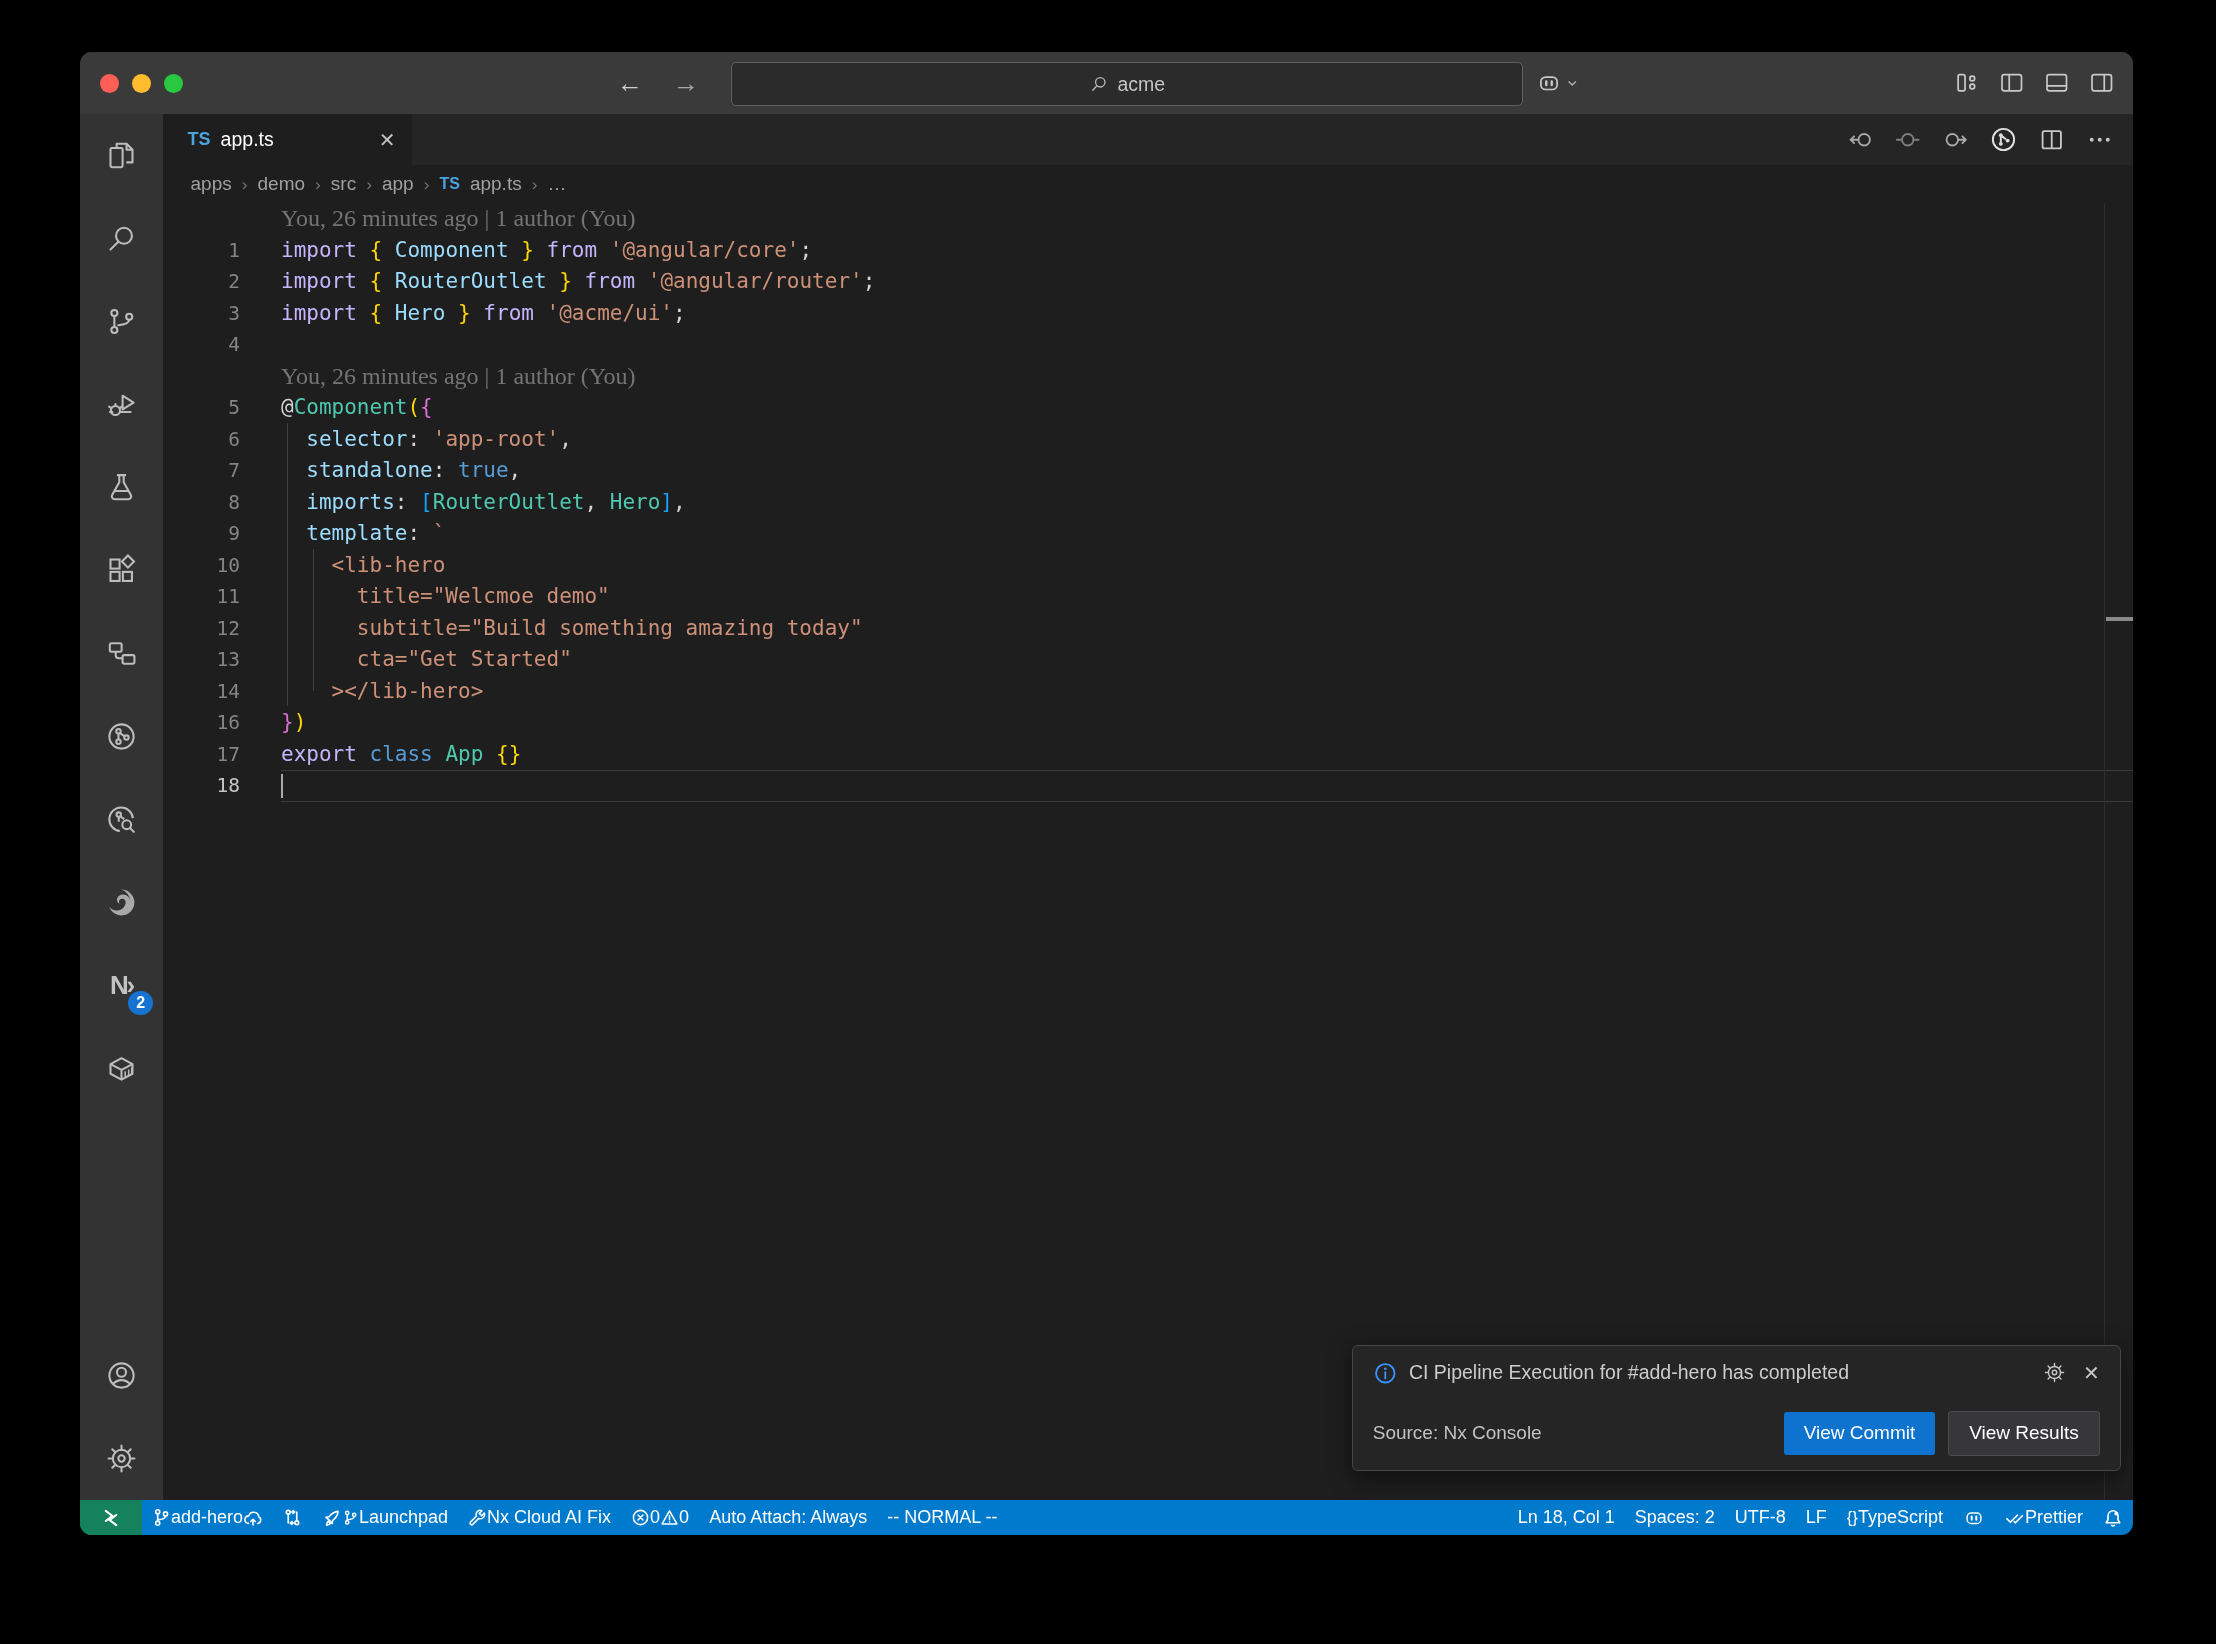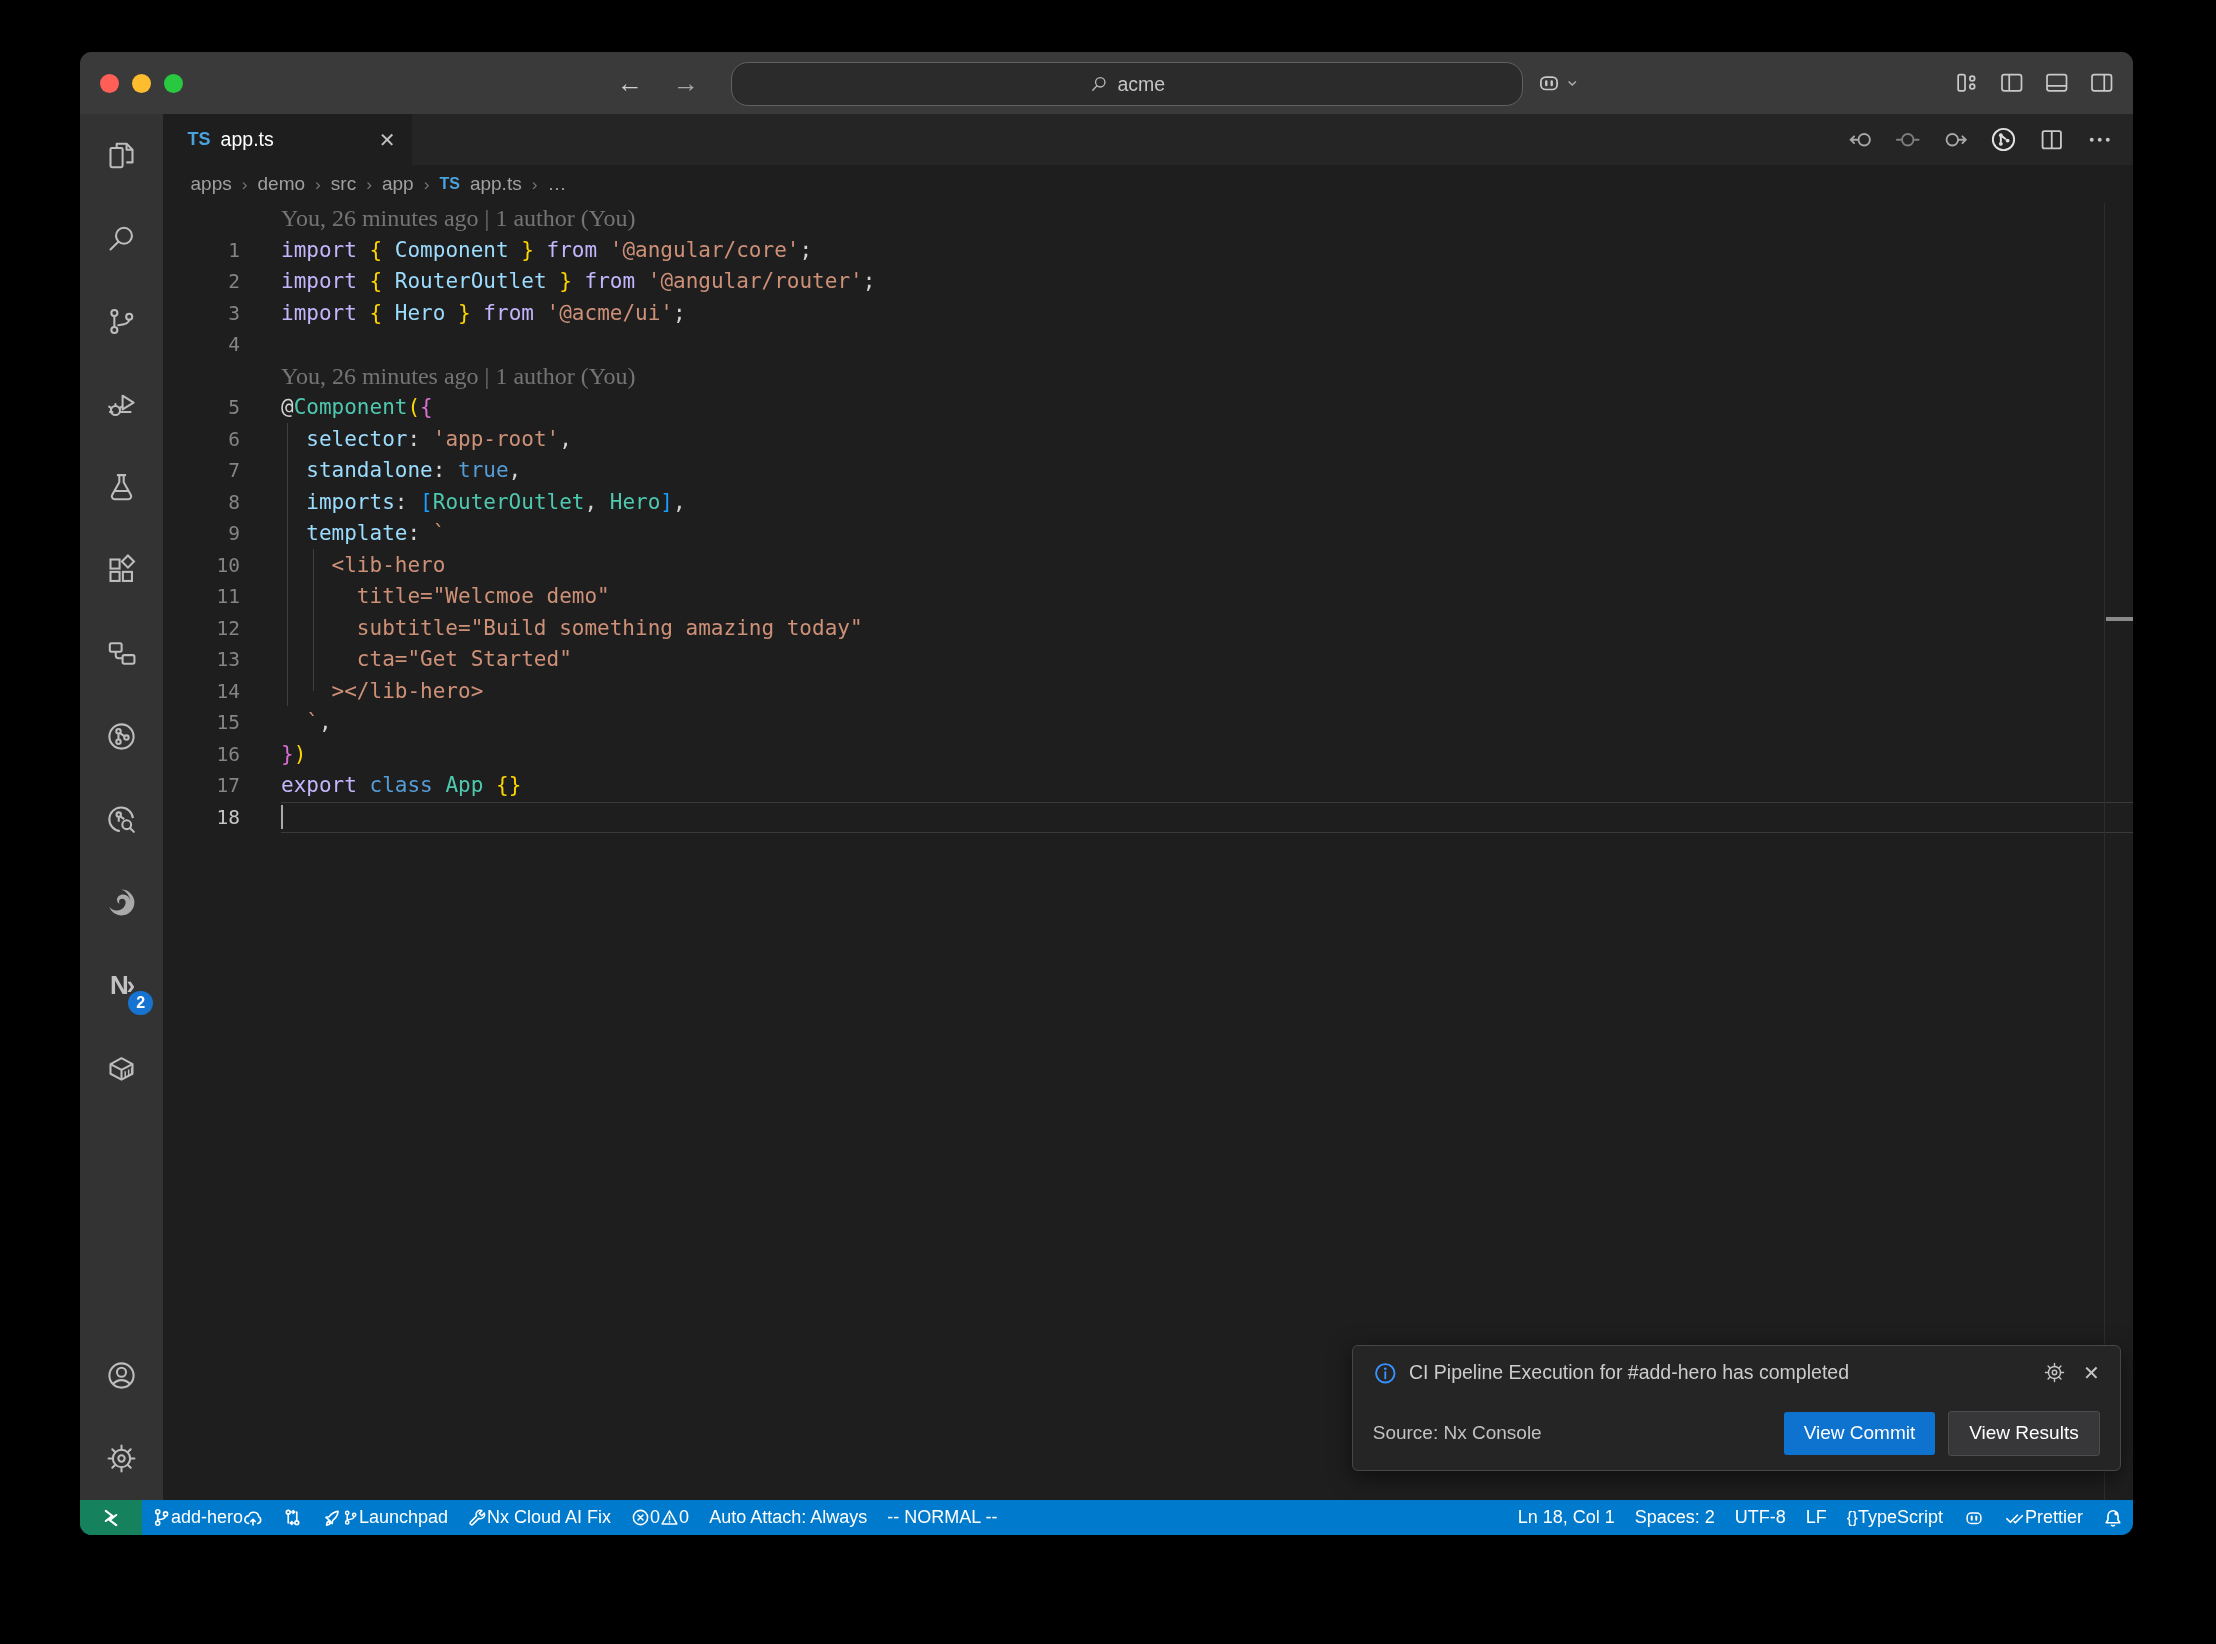--- a/index.html
+++ b/index.html
@@ -7,21 +7,21 @@
   .window{position:absolute;left:80px;top:52px;width:2053px;height:1483px;background:#1e1e1e;
     border-radius:11.6px;overflow:hidden;display:flex;flex-direction:column;}
   
   .titlebar{height:62px;background:#3a3a3a;position:relative;flex:none;}
   .traffic{position:absolute;left:20px;top:22px;display:flex;gap:13px;}
   .tl{width:19px;height:19px;border-radius:50%;}
   .nav{position:absolute;left:537px;top:0;height:62px;display:flex;align-items:center;gap:30px;
     font-size:26px;color:#cfcfcf;}
   .nav .fwd{color:#a7a7a7;}
   .cmdcenter{position:absolute;left:651px;top:10px;width:790px;height:42px;background:#2b2b2b;
-    border:0.7px solid #616161;border-radius:17px;display:flex;align-items:center;justify-content:center;
+    border:0.7px solid #616161;border-radius:5px;display:flex;align-items:center;justify-content:center;
     gap:8.7px;color:#c4c4c4;font-size:19.5px;}
   .copilot-tb{position:absolute;left:1456px;top:0;height:62px;display:flex;align-items:center;gap:2.9px;color:#c9c9c9;}
   .layoutctl{position:absolute;right:17.4px;top:0;height:62px;display:flex;align-items:center;gap:17.4px;}
   .layoutctl svg{display:block;}
   
   .main{flex:1;display:flex;min-height:0;}
   .activitybar{width:83px;background:#333333;flex:none;display:flex;flex-direction:column;}
   .ab-item{height:83px;display:flex;align-items:center;justify-content:center;position:relative;flex:none;}
   .ab-spacer{flex:1;}
   .nx-mark{font-weight:700;font-size:26px;color:#c2c2c2;letter-spacing:-2.2px;font-family:"Liberation Sans",sans-serif;}
@@ -296,21 +296,20 @@
               <div class="row"><div class="gutter">5</div><div class="content"><span class="tk-pun">@</span><span class="tk-type">Component</span><span class="tk-b1">(</span><span class="tk-b2">{</span></div></div>
               <div class="row"><div class="gutter">6</div><div class="content"><span class="tk-pun">  </span><span class="tk-var">selector</span><span class="tk-pun">: </span><span class="tk-str">'app-root'</span><span class="tk-pun">,</span></div></div>
               <div class="row"><div class="gutter">7</div><div class="content"><span class="tk-pun">  </span><span class="tk-var">standalone</span><span class="tk-pun">: </span><span class="tk-ctrl">true</span><span class="tk-pun">,</span></div></div>
               <div class="row"><div class="gutter">8</div><div class="content"><span class="tk-pun">  </span><span class="tk-var">imports</span><span class="tk-pun">: </span><span class="tk-b3">[</span><span class="tk-type">RouterOutlet</span><span class="tk-pun">, </span><span class="tk-type">Hero</span><span class="tk-b3">]</span><span class="tk-pun">,</span></div></div>
               <div class="row"><div class="gutter">9</div><div class="content"><span class="tk-pun">  </span><span class="tk-var">template</span><span class="tk-pun">: </span><span class="tk-str">`</span></div></div>
               <div class="row"><div class="gutter">10</div><div class="content"><span class="tk-str">    &lt;lib-hero</span></div></div>
               <div class="row"><div class="gutter">11</div><div class="content"><span class="tk-str">      title="Welcmoe demo"</span></div></div>
               <div class="row"><div class="gutter">12</div><div class="content"><span class="tk-str">      subtitle="Build something amazing today"</span></div></div>
               <div class="row"><div class="gutter">13</div><div class="content"><span class="tk-str">      cta="Get Started"</span></div></div>
               <div class="row"><div class="gutter">14</div><div class="content"><span class="tk-str">    &gt;&lt;/lib-hero&gt;</span></div></div>
-              <div class="row"><div class="gutter">15</div><div class="content"><span class="tk-str">  `</span><span class="tk-pun">,</span></div></div>
               <div class="row"><div class="gutter">16</div><div class="content"><span class="tk-b2">}</span><span class="tk-b1">)</span></div></div>
               <div class="row"><div class="gutter">17</div><div class="content"><span class="tk-kw">export</span><span class="tk-pun"> </span><span class="tk-ctrl">class</span><span class="tk-pun"> </span><span class="tk-type">App</span><span class="tk-pun"> </span><span class="tk-b1">{}</span></div></div>
               <div class="row current"><div class="gutter">18</div><div class="content"><span class="cursor"></span></div></div>
               <div class="indent-guide" style="top: 220px; height: 283px; left: 124px;"></div>
               <div class="indent-guide" style="top: 346px; height: 142px; left: 150px;"></div>
             </div>
         <div class="ruler-line"></div>
         <div class="ruler-marker"></div>
 
         <div class="toast">

